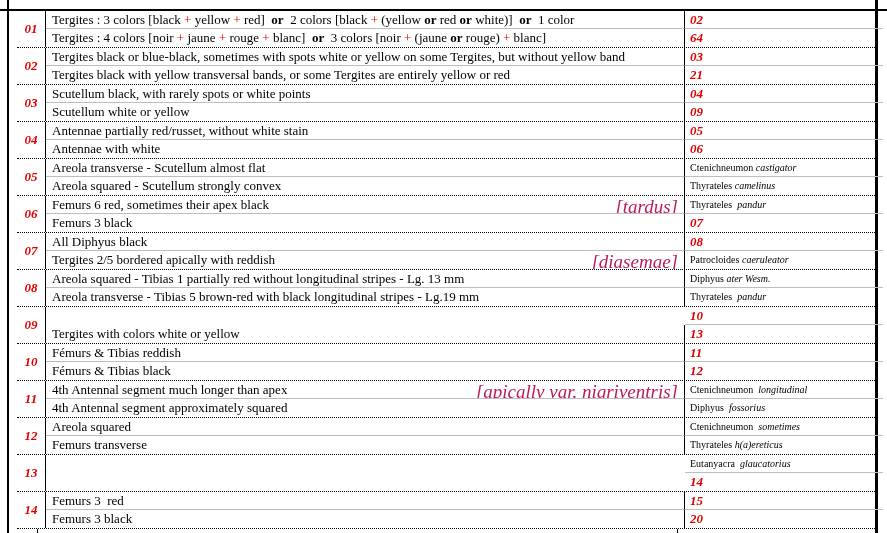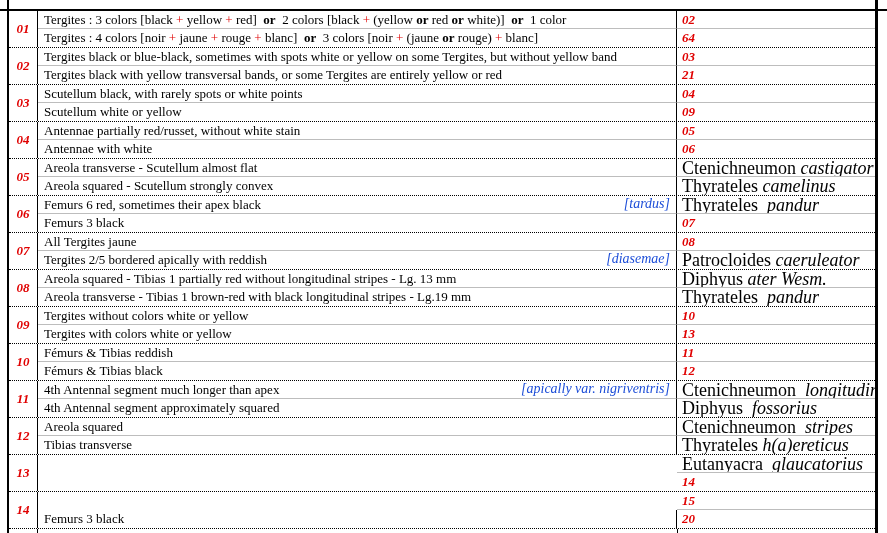--- a/index.html
+++ b/index.html
@@ -15,43 +15,44 @@
   .bottom-strip { position:absolute; left:9px; top:529px; width:866px; height:4px; }
   .bottom-strip .v1 { position:absolute; left:28px; top:0; width:1px; height:4px; background:#000; }
   .bottom-strip .v2 { position:absolute; left:668px; top:0; width:1px; height:4px; background:#000; }
 
   .keytable { position:absolute; left:9px; top:11px; width:866px; }
   .couplet {
     display:grid;
     grid-template-columns:29px 639px 198px;
     height:37px; box-sizing:border-box;
     border-bottom:1px dotted #000;
+    margin-left:8px;
   }
   .numcell {
     grid-column:1; grid-row:1 / span 2;
     border-right:1px solid #000;
     display:flex; align-items:center; justify-content:center;
     font-size:13px; font-weight:bold; font-style:italic; color:#e00000;
     box-sizing:border-box;
   }
   .desccell {
     grid-column:2; box-sizing:border-box;
     border-right:1px solid #000;
     display:flex; justify-content:space-between; align-items:flex-start;
     padding:0 4px 0 6px; height:18px; overflow:hidden;
   }
   .rescell {
     grid-column:3; box-sizing:border-box;
     padding:0 0 0 5px; height:18px; line-height:18px;
-    font-size:18px; overflow:hidden; white-space:pre;
+    font-size:10px; overflow:hidden; white-space:pre;
   }
   .row0 { grid-row:1; border-bottom:1px solid #bdbdbd; }
   .row1 { grid-row:2; }
   .desctext { font-size:13px; line-height:17px; white-space:pre; }
-  .note { font-size:14px; font-style:italic; color:#1d4ed8; white-space:pre; padding-right:2px; }
+  .note { font-size:19px; font-style:italic; color:#be185d; white-space:pre; padding-right:2px; }
   .ref { color:#e00000; font-weight:bold; font-style:italic; font-size:13px; }
   .s-red  { color:#e00000; }
   .s-b    { font-weight:bold; }
   .s-u    { }
   .s-i    { font-style:italic; }
 </style>
 </head>
 <body>
 
 <div class="page">
@@ -122,45 +123,42 @@
         </div>
         <div class="rescell row0"><span>Thyrateles  </span><span class="s-i">pandur</span></div>
         <div class="desccell row1">
           <span class="desctext"><span>Femurs 3 black</span></span>
         </div>
         <div class="rescell row1 ref"><span>07</span></div>
       </div>
       <div class="couplet">
         <div class="numcell">07</div>
         <div class="desccell row0">
-          <span class="desctext"><span>All Tergites jaune</span></span>
+          <span class="desctext"><span>All Diphyus black</span></span>
         </div>
         <div class="rescell row0 ref"><span>08</span></div>
         <div class="desccell row1">
           <span class="desctext"><span>Tergites 2/5 bordered apically with reddish</span></span>
           <span class="note">[diasemae]</span>
         </div>
         <div class="rescell row1"><span>Patrocloides </span><span class="s-i">caeruleator</span></div>
       </div>
       <div class="couplet">
         <div class="numcell">08</div>
         <div class="desccell row0">
           <span class="desctext"><span>Areola squared - Tibias 1 partially red </span><span class="s-u">without</span><span> longitudinal stripes - Lg. 13 mm</span></span>
         </div>
         <div class="rescell row0"><span>Diphyus </span><span class="s-i">ater</span><span> </span><span class="s-i">Wesm.</span></div>
         <div class="desccell row1">
-          <span class="desctext"><span>Areola transverse - Tibias 1 brown-red </span><span class="s-u">with</span><span> black longitudinal stripes - Lg.19 mm</span></span>
+          <span class="desctext"><span>Areola transverse - Tibias 5 brown-red </span><span class="s-u">with</span><span> black longitudinal stripes - Lg.19 mm</span></span>
         </div>
         <div class="rescell row1"><span>Thyrateles  </span><span class="s-i">pandur</span></div>
       </div>
       <div class="couplet">
         <div class="numcell">09</div>
-        <div class="desccell row0">
-          <span class="desctext"><span>Tergites </span><span class="s-u">without</span><span> colors white or yellow</span></span>
-        </div>
         <div class="rescell row0 ref"><span>10</span></div>
         <div class="desccell row1">
           <span class="desctext"><span>Tergites </span><span class="s-u">with</span><span> colors white or yellow</span></span>
         </div>
         <div class="rescell row1 ref"><span>13</span></div>
       </div>
       <div class="couplet">
         <div class="numcell">10</div>
         <div class="desccell row0">
           <span class="desctext"><span>Fémurs &amp; Tibias reddish</span></span>
@@ -181,33 +179,36 @@
         <div class="desccell row1">
           <span class="desctext"><span>4th Antennal segment </span><span class="s-u">approximately</span><span> squared</span></span>
         </div>
         <div class="rescell row1"><span>Diphyus  </span><span class="s-i">fossorius</span></div>
       </div>
       <div class="couplet">
         <div class="numcell">12</div>
         <div class="desccell row0">
           <span class="desctext"><span>Areola squared</span></span>
         </div>
-        <div class="rescell row0"><span>Ctenichneumon  </span><span class="s-i">stripes</span></div>
-        <div class="desccell row1">
-          <span class="desctext"><span>Tibias transverse</span></span>
+        <div class="rescell row0"><span>Ctenichneumon  </span><span class="s-i">sometimes</span></div>
+        <div class="desccell row1">
+          <span class="desctext"><span>Femurs transverse</span></span>
         </div>
         <div class="rescell row1"><span>Thyrateles </span><span class="s-i">h(a)ereticus</span></div>
       </div>
       <div class="couplet">
         <div class="numcell">13</div>
         <div class="rescell row0"><span>Eutanyacra  </span><span class="s-i">glaucatorius</span></div>
         <div class="rescell row1 ref"><span>14</span></div>
       </div>
       <div class="couplet">
         <div class="numcell">14</div>
+        <div class="desccell row0">
+          <span class="desctext"><span>Femurs 3  red</span></span>
+        </div>
         <div class="rescell row0 ref"><span>15</span></div>
         <div class="desccell row1">
           <span class="desctext"><span>Femurs 3 black</span></span>
         </div>
         <div class="rescell row1 ref"><span>20</span></div>
       </div>
     </div>
   <div class="bottom-strip">
     <div class="v1"></div>
     <div class="v2"></div>

